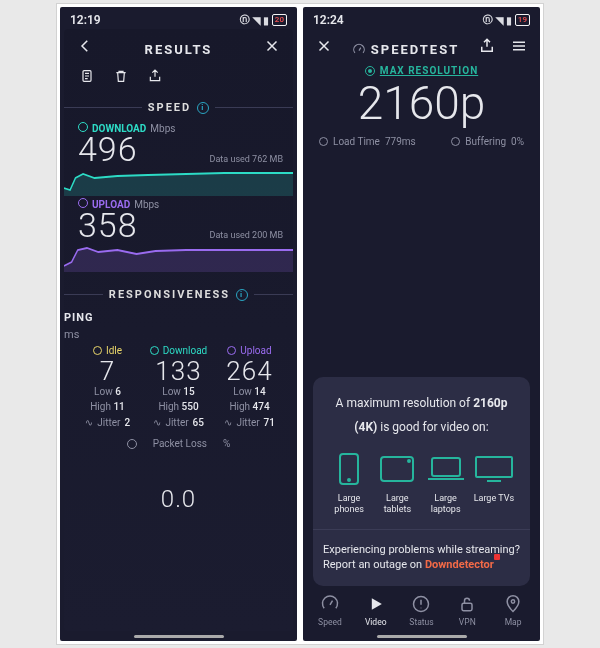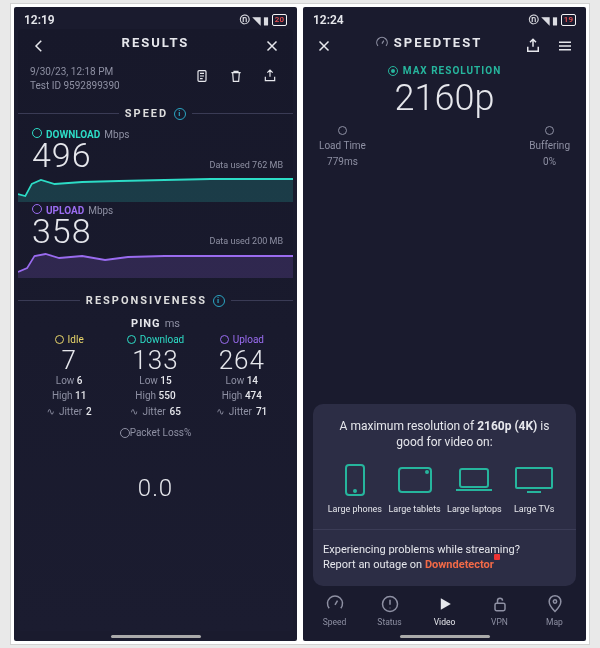--- a/index.html
+++ b/index.html
@@ -20,40 +20,40 @@
     margin: 0;
     background: var(--bg-outer);
     font-family: -apple-system, "Segoe UI", Roboto, Arial, sans-serif;
     display: flex; justify-content: center; align-items: center;
     height: 648px; width: 600px;
   }
   .wrap {
     display: flex; gap: 6px;
     background: #fff; padding: 3px;
     border: 1px solid #d2d2d2;
-    width: 580px; height: 642px;
+    width: 488px; height: 642px;
   }
   .phone {
     flex: 1; background: var(--bg-phone); color: var(--text);
     display: flex; flex-direction: column; overflow: hidden;
     position: relative;
     border-radius: 2px;
     font-size: 11px;
   }
   
   .status-bar {
     display: flex; justify-content: space-between; align-items: center;
     padding: 6px 10px 2px; font-size: 12px; font-weight: 600;
   }
   .status-icons { display: flex; gap: 3px; align-items: center; font-size: 10px; }
   .status-icons span { opacity: .95; }
   .batt { border: 1px solid #fff; border-radius: 2px; padding: 0 2px; font-size: 8px; line-height: 10px; color: #f55; }
   
   .app-header {
-    display: flex; align-items: flex-start; justify-content: space-between;
+    display: flex; align-items: flex-end; justify-content: space-between;
     padding: 6px 10px;
   }
   .app-header .title {
     flex: 1; text-align: center; font-weight: 700; letter-spacing: 2px; font-size: 13px;
     display: flex; align-items: center; justify-content: center; gap: 5px;
   }
   .icon-btn { width: 22px; height: 22px; display: flex; align-items: center; justify-content: center; cursor: pointer; color: var(--text); }
   .icon-btn svg { width: 18px; height: 18px; stroke: currentColor; fill: none; stroke-width: 2; }
   .header-right { display: flex; gap: 10px; align-items: center; }
 
@@ -93,47 +93,47 @@
   .resp-label.yellow .dot { border-color: var(--yellow); } .resp-label.yellow { color: var(--yellow); }
   .resp-label.cyan .dot { border-color: var(--cyan); } .resp-label.cyan { color: var(--cyan); }
   .resp-label.purple .dot { border-color: var(--purple); } .resp-label.purple { color: var(--purple); }
   .resp-val { font-size: 26px; font-weight: 300; line-height: 1; letter-spacing: 1px; }
   .resp-sub { color: var(--text-dim); font-size: 10px; line-height: 15px; }
   .resp-sub b { color: var(--text); font-weight: 500; }
   .resp-jitter { display: flex; align-items: center; justify-content: center; gap: 4px; font-size: 10px; margin-top: 3px; color: var(--text-dim); }
   .resp-jitter .wave { color: var(--text-dim); }
   .resp-jitter b { color: var(--text); font-weight: 500; }
 
-  .ping-head { text-align: center; display: flex; align-items: baseline; justify-content: center; gap: 4px; font-size: 11px; margin: 4px 0; }
+  .ping-head { text-align: center; display: flex; align-items: baseline; justify-content: center; gap: 4px; font-size: 11px; margin: 4px 0; flex-direction: column; }
   .ping-head b { font-weight: 700; letter-spacing: 1px; }
   .ping-head span { color: var(--text-dim); }
 
   .packet-loss { display: flex; flex-direction: column; align-items: center; padding: 4px 0 0; }
-  .packet-loss .lbl { display: flex; align-items: flex-end; gap: 0; color: var(--text-dim); font-size: 10px; }
+  .packet-loss .lbl { display: flex; align-items: flex-end; gap: 16px; color: var(--text-dim); font-size: 10px; }
   .packet-loss .lbl .ring { width: 10px; height: 10px; border: 1.5px solid var(--text-dim); border-radius: 50%; }
   .packet-loss .val { font-size: 24px; font-weight: 300; letter-spacing: 1px; margin-top: 36px; }
 
   .home-indicator { width: 90px; height: 3px; background: #aaa; border-radius: 2px; margin: 4px auto 3px; }
 
   
   .video-head { text-align: center; padding: 2px 0 10px; }
-  .video-head .max-label { display: flex; align-items: center; justify-content: center; gap: 5px; color: var(--accent); font-size: 10px; font-weight: 700; letter-spacing: 1px; }
+  .video-head .max-label { display: flex; align-items: center; justify-content: center; gap: 5px; color: var(--accent); font-size: 10px; font-weight: 700; letter-spacing: 1px; text-decoration: underline; }
   .video-head .max-label .ring { width: 10px; height: 10px; border: 1.5px solid var(--accent); border-radius: 50%; position: relative; }
   .video-head .max-label .ring::after { content: ""; position: absolute; inset: 2px; background: var(--accent); border-radius: 50%; }
-  .video-head .res { font-size: 36px; font-weight: 300; line-height: 1; margin-top: 4px; }
+  .video-head .res { font-size: 46px; font-weight: 300; line-height: 1; margin-top: 4px; }
   .video-head .res-sub { color: var(--text-dim); font-size: 9px; letter-spacing: 1px; margin-top: 2px; }
 
   .video-metrics { display: flex; justify-content: space-between; padding: 0 16px 12px; color: var(--text-dim); font-size: 10px; }
-  .video-metrics .m { display: flex; align-items: center; gap: 5px; flex-direction: column; }
+  .video-metrics .m { display: flex; align-items: center; gap: 5px; }
   .video-metrics .m .ring { width: 9px; height: 9px; border: 1.3px solid var(--text-dim); border-radius: 50%; }
 
   .card {
     background: var(--bg-card); margin: 10px 10px 0; border-radius: 10px; padding: 14px 10px;
   }
-  .card-title { text-align: center; font-size: 12px; line-height: 16px; padding: 0 6px 12px; }
+  .card-title { text-align: center; font-size: 12px; line-height: 24px; padding: 0 6px 12px; }
   .card-title b { font-weight: 700; }
   .device-row { display: flex; justify-content: space-between; padding: 0 2px 14px; }
   .device { flex: 1; display: flex; flex-direction: column; align-items: center; gap: 6px; }
   .device .dicon { width: 42px; height: 36px; display: flex; align-items: center; justify-content: center; }
   .device .dicon svg { stroke: var(--accent); fill: none; stroke-width: 2; }
   .device .dlabel { font-size: 9px; color: var(--text); text-align: center; line-height: 11px; }
   .card-divider { height: 1px; background: #3b3c56; margin: 0 -10px 12px; }
   .card-foot { font-size: 11px; line-height: 15px; color: var(--text); }
   .card-foot .dd { color: var(--orange); font-weight: 700; position: relative; }
   .card-foot .dd .badge { position: absolute; top: -4px; right: -6px; width: 6px; height: 6px; background: #e33; border-radius: 1px; }
@@ -178,24 +178,20 @@
           <span>RESULTS</span>
         </div>
         <div class="icon-btn">
           <svg viewBox="0 0 24 24">
               <path d="M6 6l12 12M18 6L6 18"></path>
             </svg>
         </div>
       </div>
 
       <div class="meta-row">
-        <div class="meta-text">
-          <div>9/30/23, 12:18 PM</div>
-          <div>Test ID 9592899390</div>
-        </div>
         <div class="meta-icons">
           <div class="icon-btn">
             <svg viewBox="0 0 24 24">
                 <rect x="6" y="4" width="12" height="16" rx="1.5"></rect>
                 <path d="M9 8h6M9 12h6M9 16h4"></path>
               </svg>
           </div>
           <div class="icon-btn">
             <svg viewBox="0 0 24 24">
                 <path d="M5 7h14M9 7V5h6v2M7 7l1 13h8l1-13"></path>
@@ -431,32 +427,32 @@
     </div>
 
     <div class="bottom-nav">
       <div class="nav-item">
         <svg viewBox="0 0 24 24">
             <path d="M5 17a9 9 0 1 1 14 0"></path>
             <path d="M12 13l3-5"></path>
           </svg>
         <div class="nlabel">Speed</div>
       </div>
+      <div class="nav-item active">
+        <svg viewBox="0 0 24 24">
+            <path d="M7 5l12 7-12 7z"></path>
+          </svg>
+        <div class="nlabel">Video</div>
+      </div>
       <div class="nav-item">
         <svg viewBox="0 0 24 24">
             <circle cx="12" cy="12" r="9"></circle>
             <path d="M12 7v6M12 16.5v.5"></path>
           </svg>
         <div class="nlabel">Status</div>
-      </div>
-      <div class="nav-item active">
-        <svg viewBox="0 0 24 24">
-            <path d="M7 5l12 7-12 7z"></path>
-          </svg>
-        <div class="nlabel">Video</div>
       </div>
       <div class="nav-item">
         <svg viewBox="0 0 24 24">
             <rect x="6" y="11" width="12" height="9" rx="2"></rect>
             <path d="M9 11V8a3 3 0 1 1 6 0"></path>
           </svg>
         <div class="nlabel">VPN</div>
       </div>
       <div class="nav-item">
         <svg viewBox="0 0 24 24">

